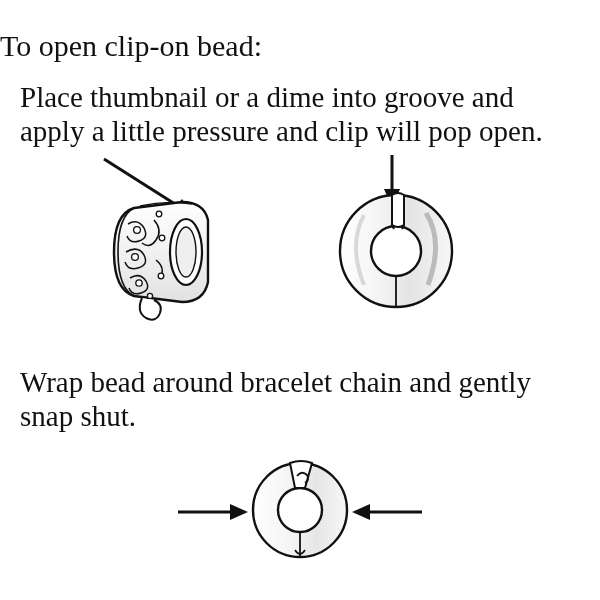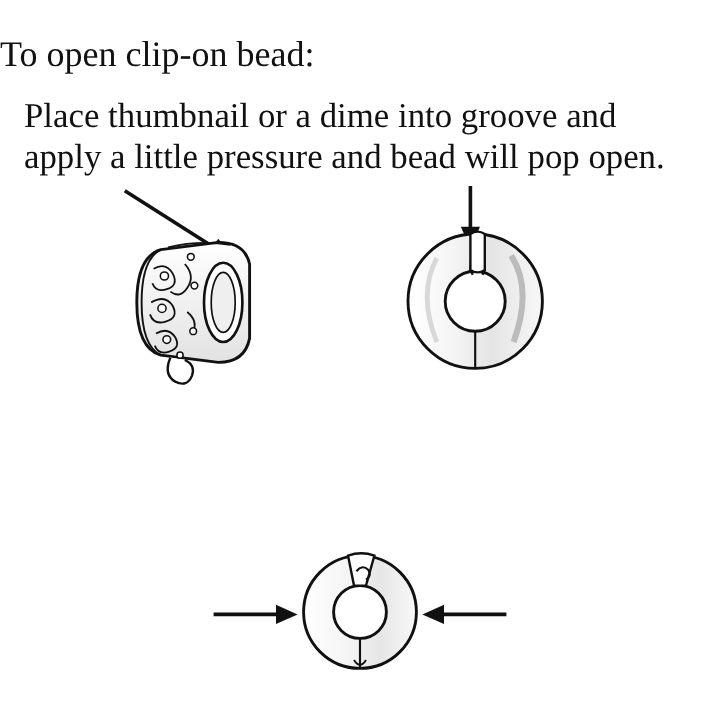--- a/index.html
+++ b/index.html
@@ -50,21 +50,21 @@
   #arrow-top   { left: 372px; top: 155px; width: 40px; height: 55px; }
   svg { display: block; overflow: visible; }
 </style>
 </head>
 <body>
 
 <div id="page">
 
   <div class="txt" id="title">To open clip-on bead:</div>
 
-  <div class="txt" id="step1">Place thumbnail or a dime into groove and apply a little pressure and bead will pop open.</div>
+  <div class="txt" id="step1">Place thumbnail or a dime into groove and apply a little pressure and clip will pop open.</div>
 
   <div class="figure" id="arrow-left">
     <svg width="110" height="70" viewBox="0 0 110 70">
       <line x1="4" y1="4" x2="86" y2="56" stroke="#111" stroke-width="3"></line>
       <polygon points="96,64 74,54 82,44" fill="#111"></polygon>
     </svg>
   </div>
 
   <div class="figure" id="arrow-top">
     <svg width="40" height="55" viewBox="0 0 40 55">
@@ -132,20 +132,21 @@
       <path d="M72 10 L74 40 L72 44" fill="none" stroke="#111" stroke-width="2"></path>
       <path d="M62 10 q6 -4 12 0 l0 30 q-6 4 -12 0 z" fill="#ffffff" stroke="#111" stroke-width="2"></path>
 
       <path d="M66 91 L66 122" fill="none" stroke="#111" stroke-width="1.8"></path>
 
       <path d="M96 28 q18 28 2 72" fill="none" stroke="#bbbbbb" stroke-width="5"></path>
       <path d="M34 30 q-16 30 0 70" fill="none" stroke="#d8d8d8" stroke-width="4"></path>
     </svg>
   </div>
 
+  <div class="txt" id="step2">Wrap bead around bracelet chain and gently snap shut.</div>
 
   <div class="figure" id="fig-bead-wrap">
     <svg width="280" height="115" viewBox="0 0 280 115">
       <defs>
         <linearGradient id="gradRing2" x1="0" y1="0" x2="1" y2="0">
           <stop offset="0%" stop-color="#ffffff"></stop>
           <stop offset="40%" stop-color="#f4f4f4"></stop>
           <stop offset="68%" stop-color="#e6e6e6"></stop>
           <stop offset="100%" stop-color="#f8f8f8"></stop>
         </linearGradient>

